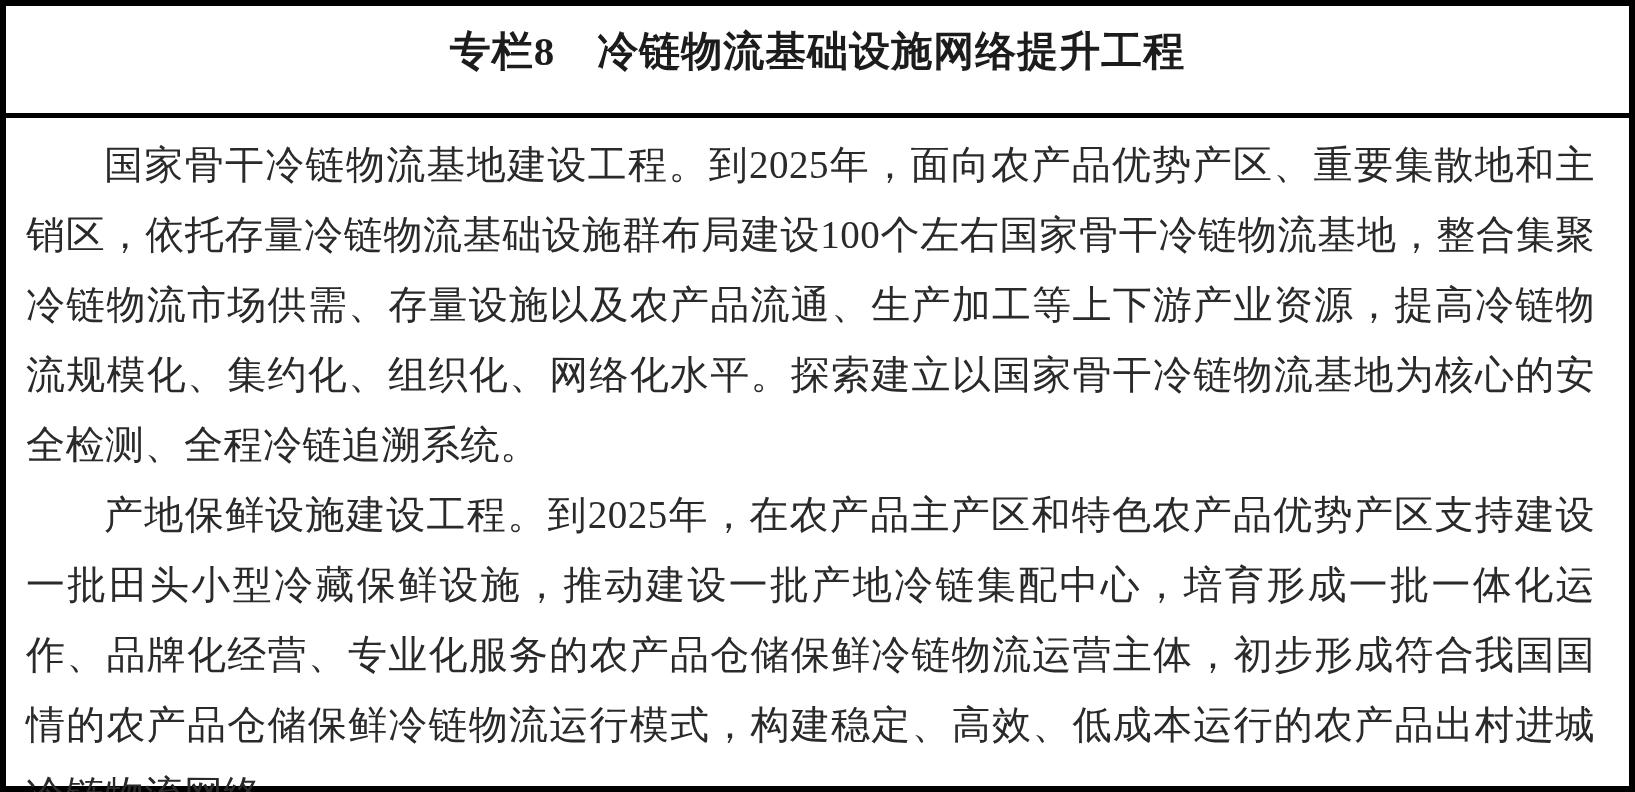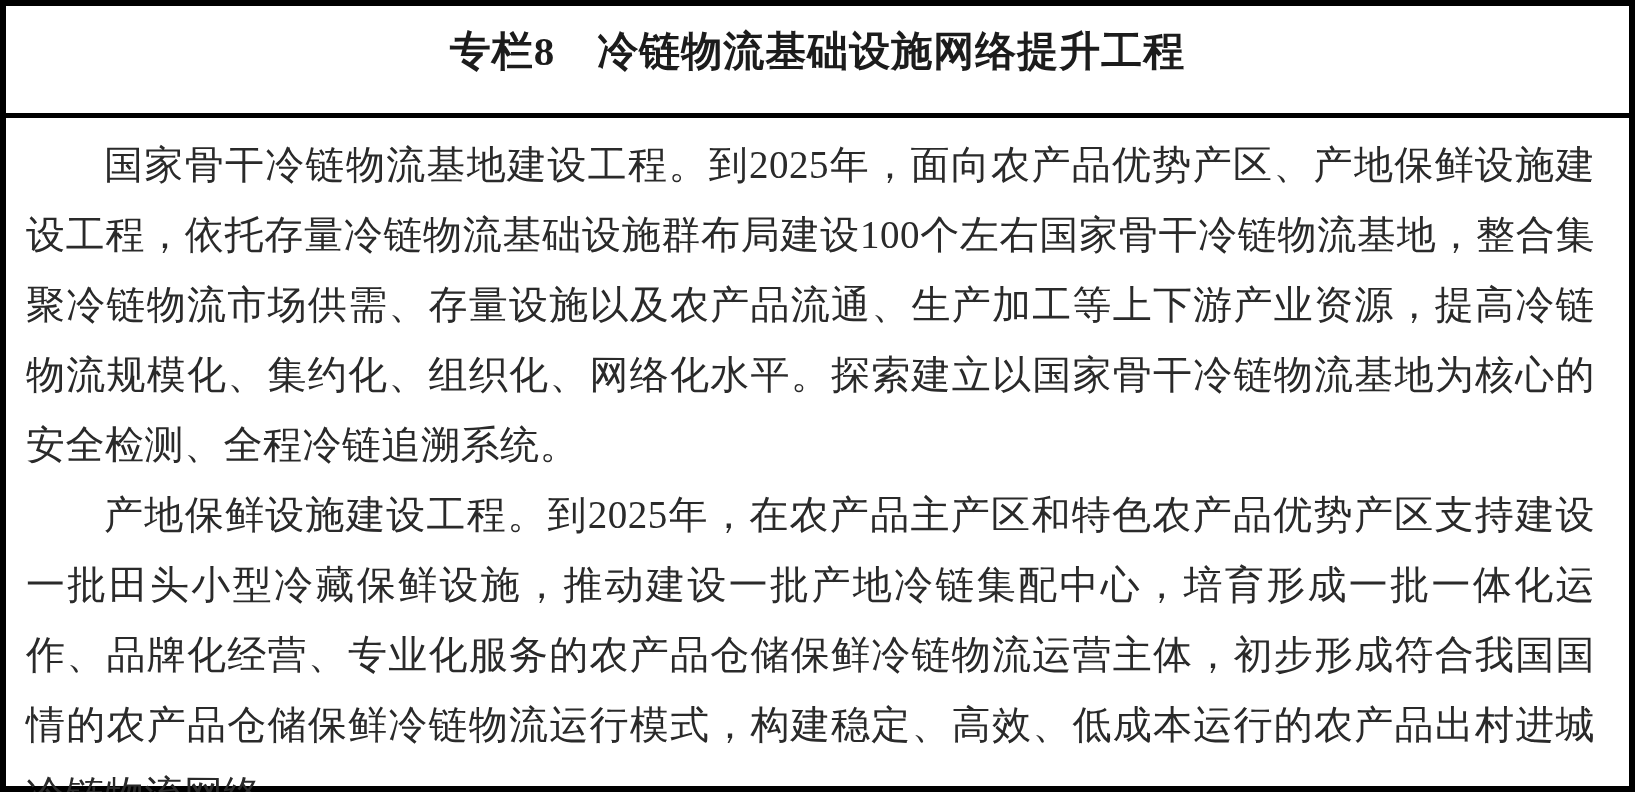--- a/index.html
+++ b/index.html
@@ -55,17 +55,17 @@
 </style>
 </head>
 <body>
 
 <div class="page">
   <div class="column-box">
     <div class="title-row">
       <h1 class="column-title">专栏8　冷链物流基础设施网络提升工程</h1>
     </div>
     <div class="column-body">
-      <p class="para">国家骨干冷链物流基地建设工程。到2025年，面向农产品优势产区、产地保鲜设施建设工程，依托存量冷链物流基础设施群布局建设100个左右国家骨干冷链物流基地，整合集聚冷链物流市场供需、存量设施以及农产品流通、生产加工等上下游产业资源，提高冷链物流规模化、集约化、组织化、网络化水平。探索建立以国家骨干冷链物流基地为核心的安全检测、全程冷链追溯系统。</p>
+      <p class="para">国家骨干冷链物流基地建设工程。到2025年，面向农产品优势产区、重要集散地和主销区，依托存量冷链物流基础设施群布局建设100个左右国家骨干冷链物流基地，整合集聚冷链物流市场供需、存量设施以及农产品流通、生产加工等上下游产业资源，提高冷链物流规模化、集约化、组织化、网络化水平。探索建立以国家骨干冷链物流基地为核心的安全检测、全程冷链追溯系统。</p>
       <p class="para">产地保鲜设施建设工程。到2025年，在农产品主产区和特色农产品优势产区支持建设一批田头小型冷藏保鲜设施，推动建设一批产地冷链集配中心，培育形成一批一体化运作、品牌化经营、专业化服务的农产品仓储保鲜冷链物流运营主体，初步形成符合我国国情的农产品仓储保鲜冷链物流运行模式，构建稳定、高效、低成本运行的农产品出村进城冷链物流网络。</p>
     </div>
   </div>
 </div>
 
 </body></html>

